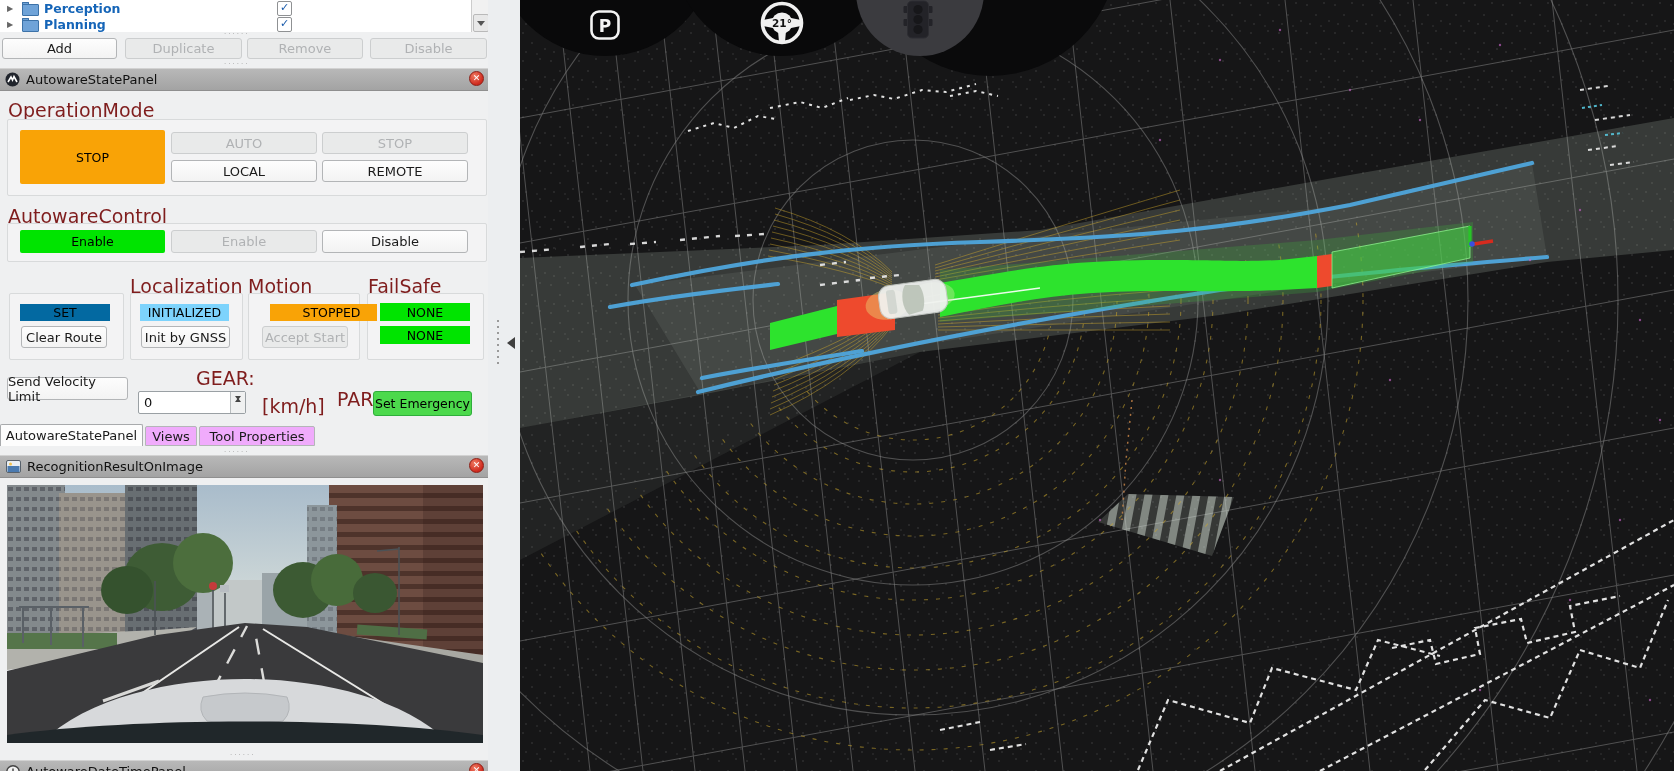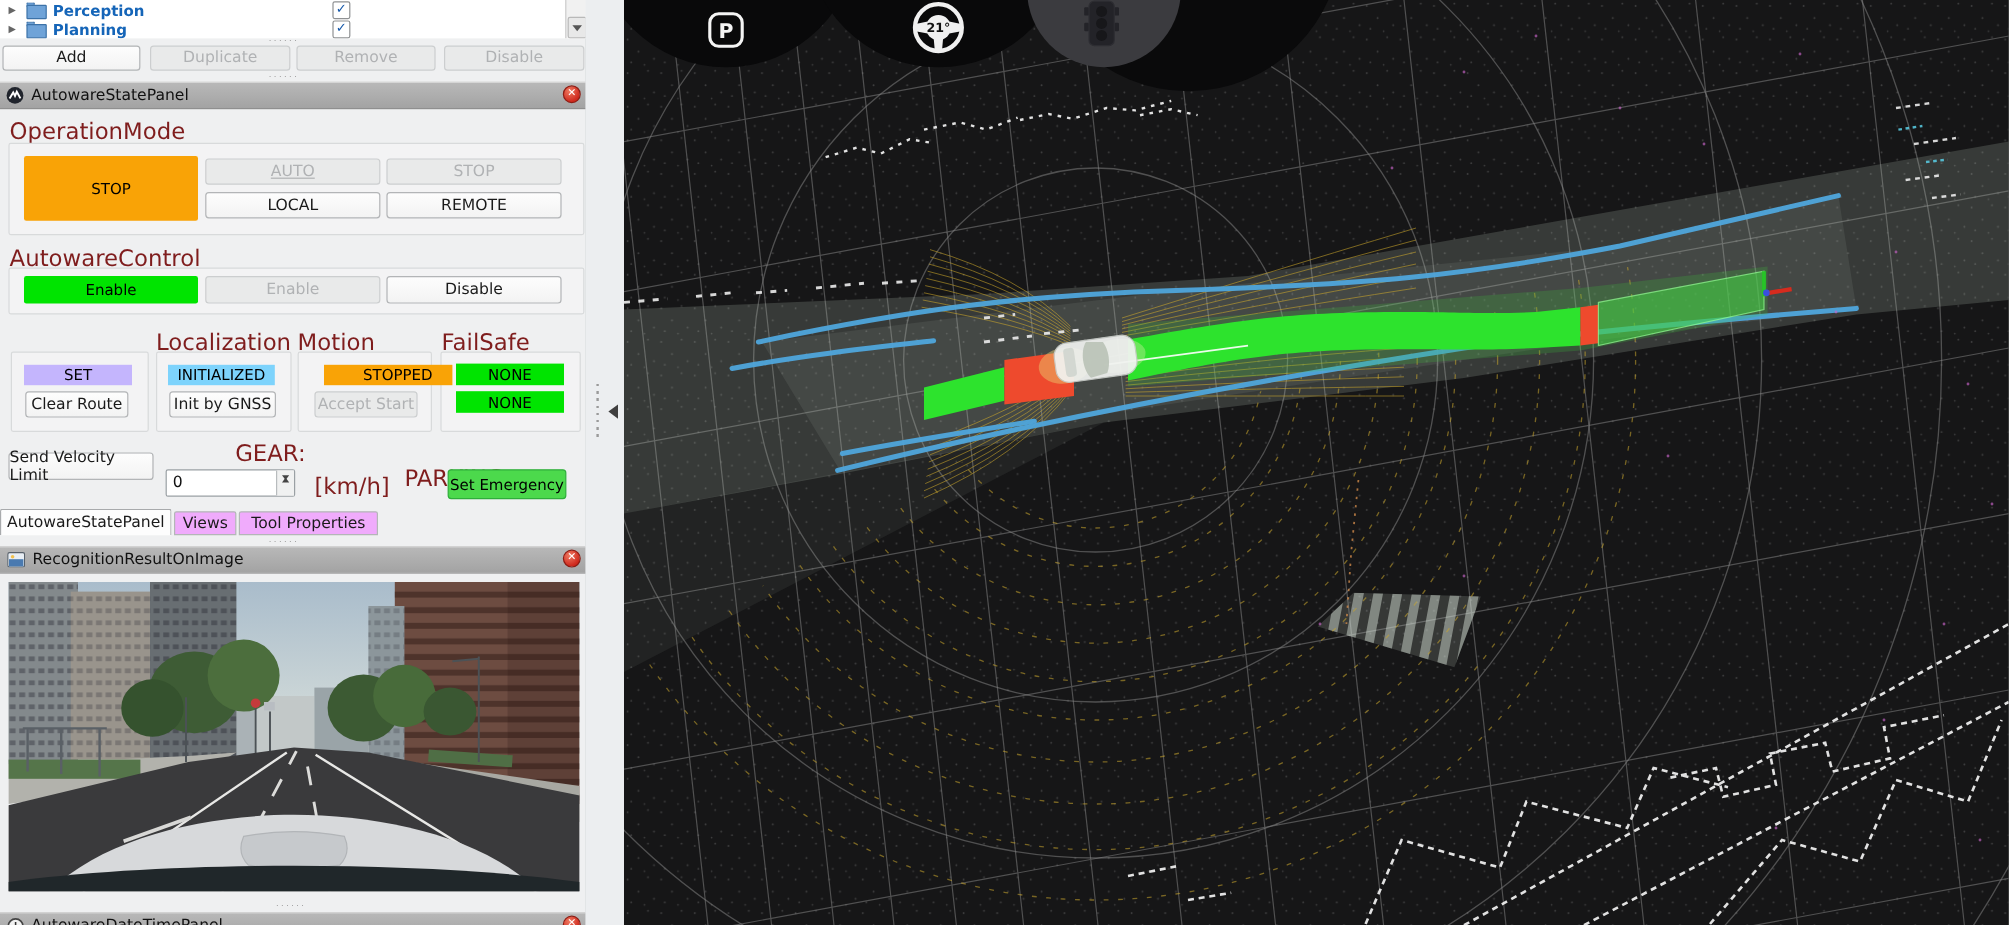--- a/index.html
+++ b/index.html
@@ -91,42 +91,42 @@
         <circle cx="7.5" cy="7.5" r="7" fill="#20242c"></circle>
         <path d="M3,10 L6,5 L7.5,8 L9,4.5 L12,10" stroke="#fff" stroke-width="1.6" fill="none"></path>
       </svg>
       <span class="title">AutowareStatePanel</span>
       <div class="close-btn">✕</div>
     </div>
 
     <div class="sec-label" style="left:8px;top:99px;">OperationMode</div>
     <div class="grp" style="left:7px;top:119px;width:478px;height:75px;"></div>
     <div class="badge" style="left:20px;top:130px;width:145px;height:54px;background:#f9a306;border-radius:2px;">STOP</div>
-    <div class="btn disabled" style="left:171px;top:132px;width:146px;height:22px;text-decoration:underline;">AUTO</div>
+    <div class="btn disabled" style="left:171px;top:132px;width:146px;height:22px;">AUTO</div>
     <div class="btn disabled" style="left:322px;top:132px;width:146px;height:22px;">STOP</div>
     <div class="btn" style="left:171px;top:160px;width:146px;height:22px;">LOCAL</div>
     <div class="btn" style="left:322px;top:160px;width:146px;height:22px;">REMOTE</div>
 
     <div class="sec-label" style="left:8px;top:205px;">AutowareControl</div>
     <div class="grp" style="left:7px;top:223px;width:478px;height:37px;"></div>
     <div class="badge" style="left:20px;top:230px;width:145px;height:23px;background:#00e400;border-radius:2px;">Enable</div>
     <div class="btn disabled" style="left:171px;top:230px;width:146px;height:23px;">Enable</div>
     <div class="btn" style="left:322px;top:230px;width:146px;height:23px;">Disable</div>
 
     <div class="sec-label" style="left:9px;top:275px;margin-top:48px;">Routing</div>
     <div class="sec-label" style="left:130px;top:275px;">Localization</div>
     <div class="sec-label" style="left:248px;top:275px;">Motion</div>
     <div class="sec-label" style="left:368px;top:275px;">FailSafe</div>
 
     <div class="grp" style="left:9px;top:293px;width:113px;height:65px;"></div>
     <div class="grp" style="left:130px;top:293px;width:111px;height:65px;"></div>
     <div class="grp" style="left:248px;top:293px;width:110px;height:65px;"></div>
     <div class="grp" style="left:367px;top:293px;width:115px;height:65px;"></div>
 
-    <div class="badge" style="left:20px;top:304px;width:90px;height:17px;background:#c4b5fd;">SET</div>
+    <div class="badge" style="left:20px;top:304px;width:90px;height:17px;background:#0369a1;">SET</div>
     <div class="btn" style="left:21px;top:326px;width:86px;height:22px;">Clear Route</div>
 
     <div class="badge" style="left:140px;top:304px;width:89px;height:17px;background:#7dd3fc;">INITIALIZED</div>
     <div class="btn" style="left:141px;top:326px;width:89px;height:22px;">Init by GNSS</div>
 
     <div class="badge" style="left:270px;top:304px;width:91px;height:17px;background:#f9a306;padding-left:16px;">STOPPED</div>
     <div class="btn disabled" style="left:262px;top:326px;width:86px;height:22px;">Accept Start</div>
 
     <div class="badge" style="left:380px;top:303px;width:90px;height:18px;background:#00e400;">NONE</div>
     <div class="badge" style="left:380px;top:326px;width:90px;height:18px;background:#00e400;">NONE</div>

